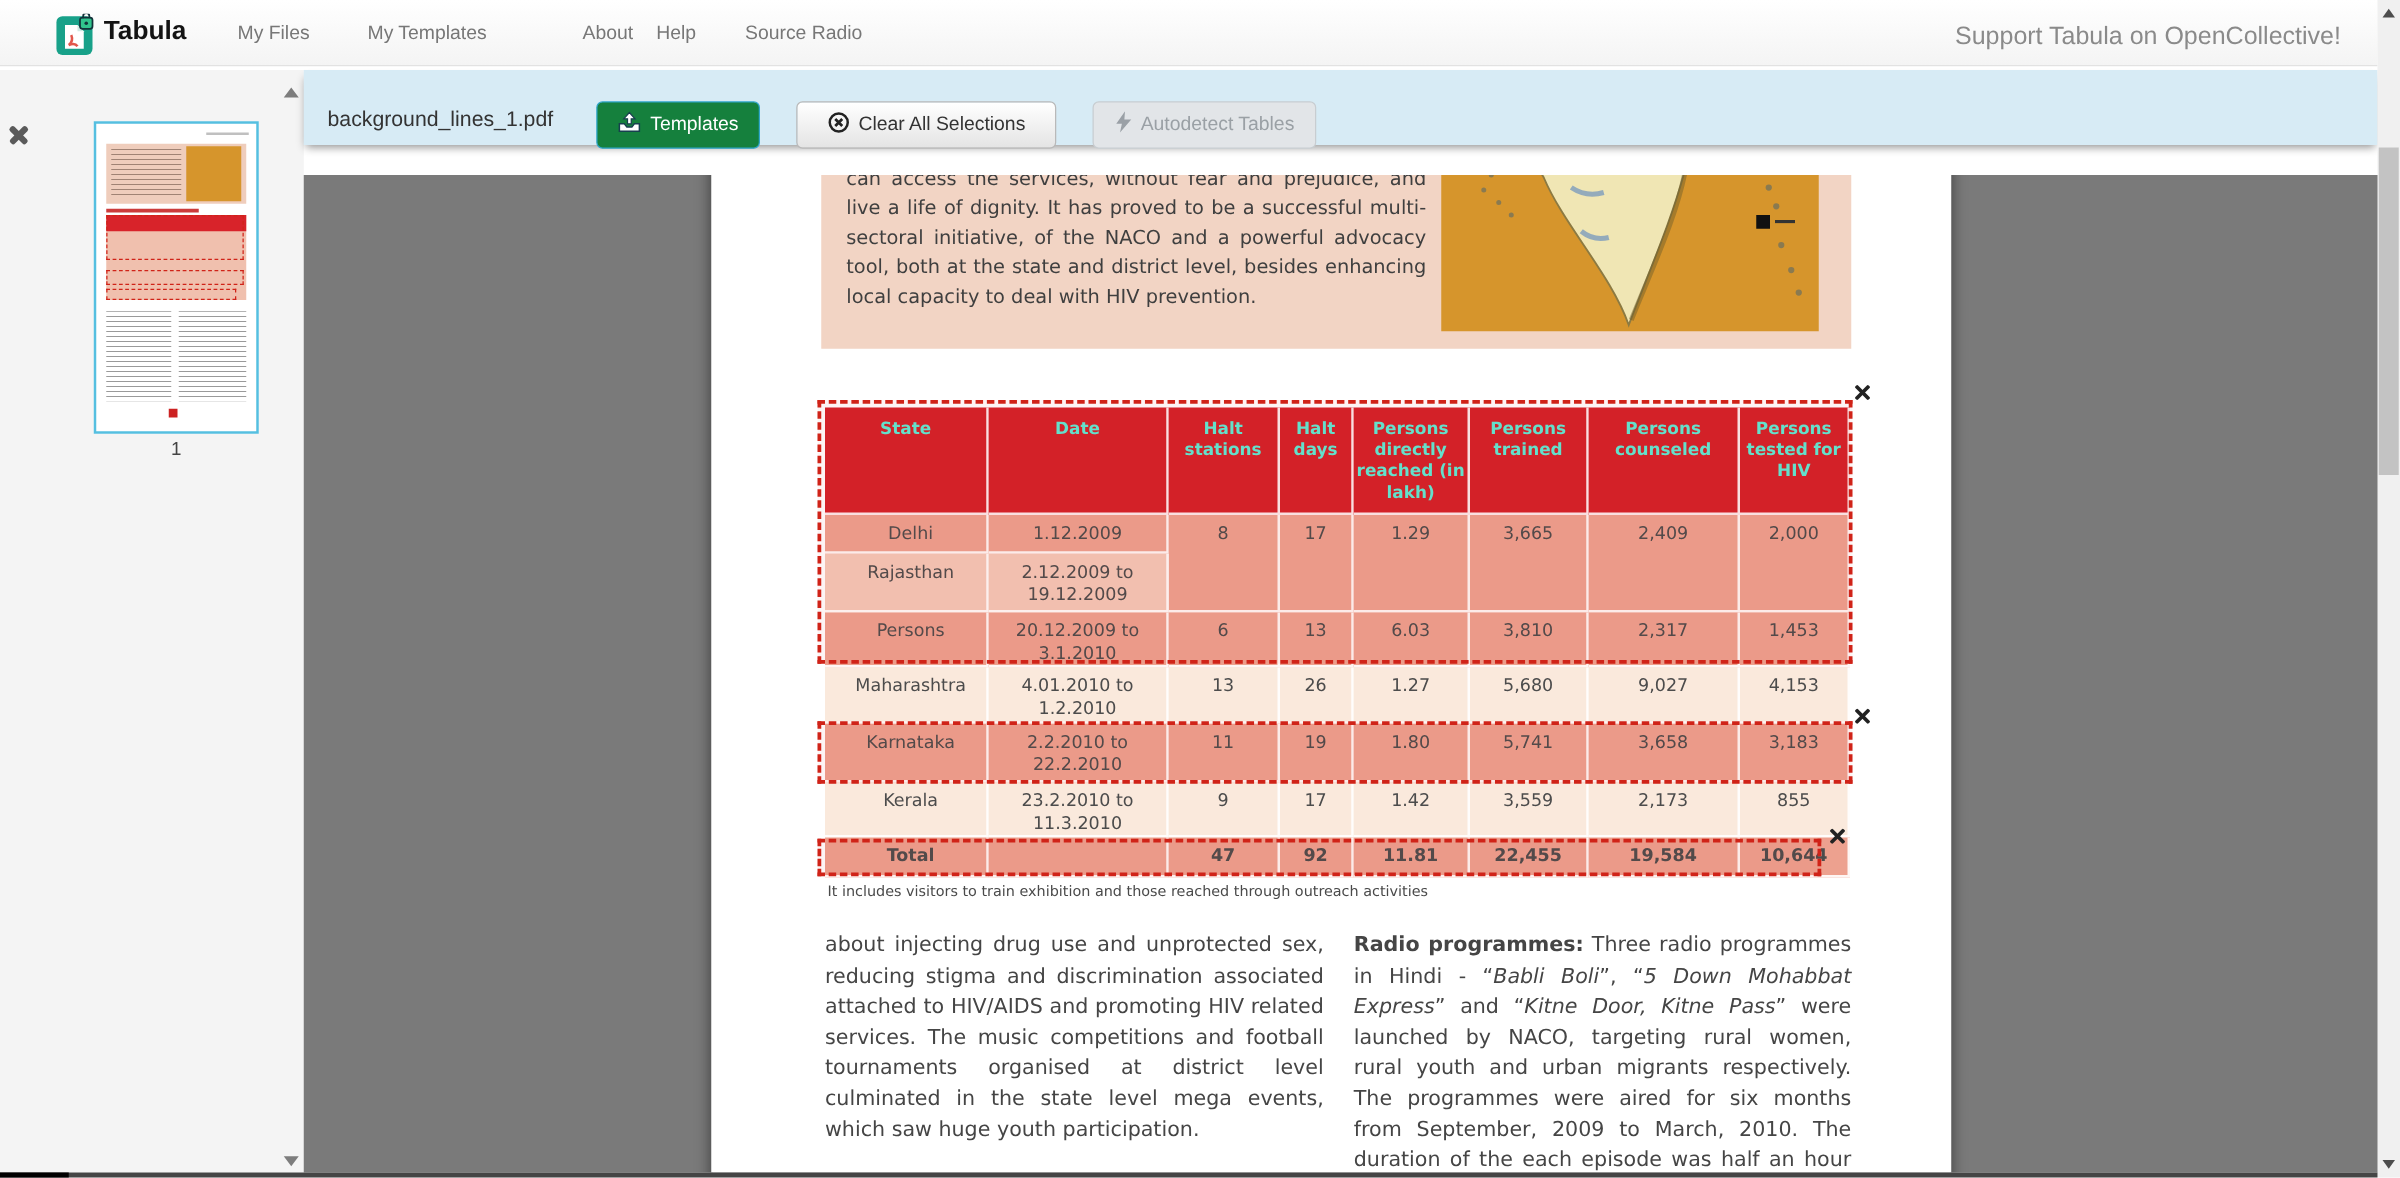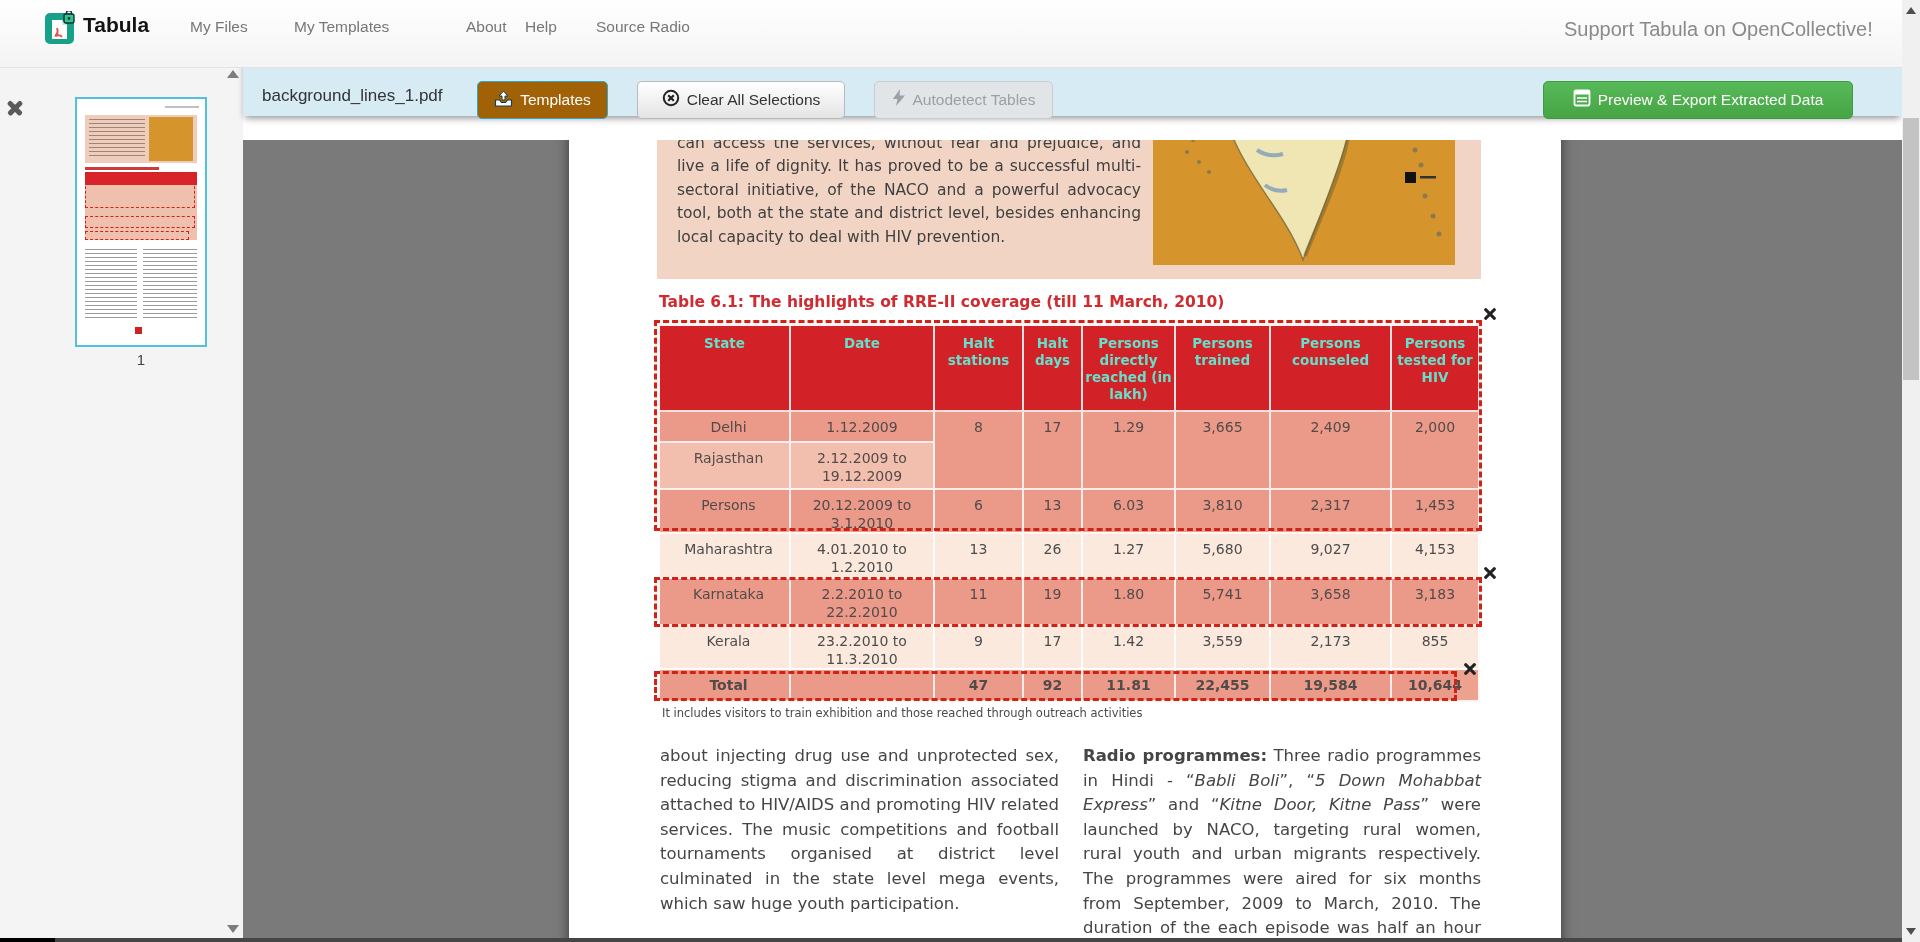--- a/index.html
+++ b/index.html
@@ -1,21 +1,21 @@
 <!DOCTYPE html>
 <html><head>
 <meta charset="utf-8">
 <style>
   * { margin:0; padding:0; box-sizing:border-box; }
   html,body { width:1920px; height:942px; overflow:hidden; background:#fff;
     font-family:"Liberation Sans", sans-serif; }
   .abs { position:absolute; }
 
   
-  #navbar { position:absolute; left:0; top:0; width:1902px; height:68px;
+  #navbar { position:absolute; left:0; top:0; width:1902px; height:53px;
     background:linear-gradient(180deg,#ffffff 0%,#f4f4f4 100%);
     border-bottom:1px solid #e2e2e2; z-index:40; }
   #app-title { position:absolute; left:83px; top:13px; font-size:21px; font-weight:bold; color:#141414; }
   .nav-item { position:absolute; top:18px; font-size:15.5px; color:#777; cursor:pointer; white-space:nowrap; }
   #support-link { position:absolute; left:1564px; top:18px; font-size:20px; color:#8a8a8a; cursor:pointer; }
 
   
   #sidebar { position:absolute; left:0; top:56px; width:243px; height:882px; background:#f4f4f4; z-index:10; }
   #thumb { position:absolute; left:75px; top:41px; width:132px; height:250px; background:#fff;
     border:2px solid #55bfe0; cursor:pointer; }
@@ -35,21 +35,21 @@
   .xmark::after  { transform:translate(-50%,-50%) rotate(-45deg); }
   .xmark.big { width:18px; height:18px; }
   .xmark.big::before,.xmark.big::after { width:18px; height:4.5px; background:#5a5a5a; border-radius:2px; }
 
   
   #toolbar { position:absolute; left:243px; top:56px; width:1659px; height:60px; background:#d7ebf5;
     box-shadow:0 4px 7px -2px rgba(0,0,0,0.45); z-index:30; }
   #filename-label { position:absolute; left:19px; top:30px; font-size:17px; color:#333; }
   .btn { position:absolute; top:25px; height:38px; border-radius:5px; font-size:15.5px;
     display:flex; align-items:center; justify-content:center; gap:7px; cursor:pointer; white-space:nowrap; }
-  #templates-button { left:234px; width:131px; background:#a16207; border:1px solid #31a6cc; color:#fff; }
+  #templates-button { left:234px; width:131px; background:#15803d; border:1px solid #31a6cc; color:#fff; }
   #clear-selections-button { left:394px; width:208px; background:linear-gradient(180deg,#ffffff,#e4e4e4);
     border:1px solid #b9b9b9; color:#333; }
   #autodetect-tables-button { left:631px; width:179px; background:#e2e5e8; border:1px solid #c8cdd1;
     color:#9aa0a5; cursor:default; }
   #export-button { left:1300px; width:310px; background:linear-gradient(180deg,#57b957,#46a546);
     border:1px solid #3f9b3f; color:#fff; }
 
   
   #viewport { position:absolute; left:243px; top:140px; width:1884px; height:798px;
     background:#7a7a7a; overflow:hidden; z-index:20; }
@@ -177,30 +177,20 @@
 
   <div class="btn" id="autodetect-tables-button">
     <span>
       <svg width="14" height="18" viewBox="0 0 14 18">
         <polygon points="8,0 1,10 5.5,10 4,17 13,6.5 7.5,6.5" fill="#9aa0a6"></polygon>
       </svg>
     </span>
     <span>Autodetect Tables</span>
   </div>
 
-  <div class="btn" id="export-button">
-    <span>
-      <svg width="18" height="18" viewBox="0 0 18 18">
-        <rect x="1.5" y="1.5" width="15" height="15" rx="1.5" fill="none" stroke="#fff" stroke-width="1.8"></rect>
-        <rect x="1.5" y="1.5" width="15" height="4" fill="#fff"></rect>
-        <path d="M4 9 H14 M4 12.5 H14" stroke="#fff" stroke-width="1.6"></path>
-      </svg>
-    </span>
-    <span>Preview &amp; Export Extracted Data</span>
-  </div>
 </div>
 
 <div id="viewport">
   <div id="pdf-page">
 
     <div id="intro-box">
       <div id="pdf-paragraph-intro" class="pdf-font">can access the services, without fear and prejudice, and live a life of dignity. It has proved to be a successful multi-sectoral initiative, of the NACO and a powerful advocacy tool, both at the state and district level, besides enhancing local capacity to deal with HIV prevention.</div>
       <div id="india-map">
         <svg width="302" height="245" viewBox="0 0 302 245">
           <path d="M18 2 C60 -8 175 -10 205 6 C214 46 204 78 196 112 C186 152 166 198 150 240
@@ -222,21 +212,20 @@
               <circle cx="34" cy="132" r="2"></circle>
               <circle cx="46" cy="142" r="2"></circle>
             <circle cx="56" cy="152" r="2"></circle>
           </g>
           <rect x="252" y="152" width="11" height="11" fill="#111"></rect>
           <rect x="267" y="156" width="16" height="2.5" fill="#333"></rect>
         </svg>
       </div>
     </div>
 
-    <div id="table-title" class="pdf-font">Table 6.1: The highlights of RRE-II coverage (till 11 March, 2010)</div>
 
     <table id="pdf-table">
       <colgroup>
         <col style="width:131px">
           <col style="width:144px">
           <col style="width:89px">
           <col style="width:59px">
         <col style="width:93px">
           <col style="width:95px">
           <col style="width:121px">

